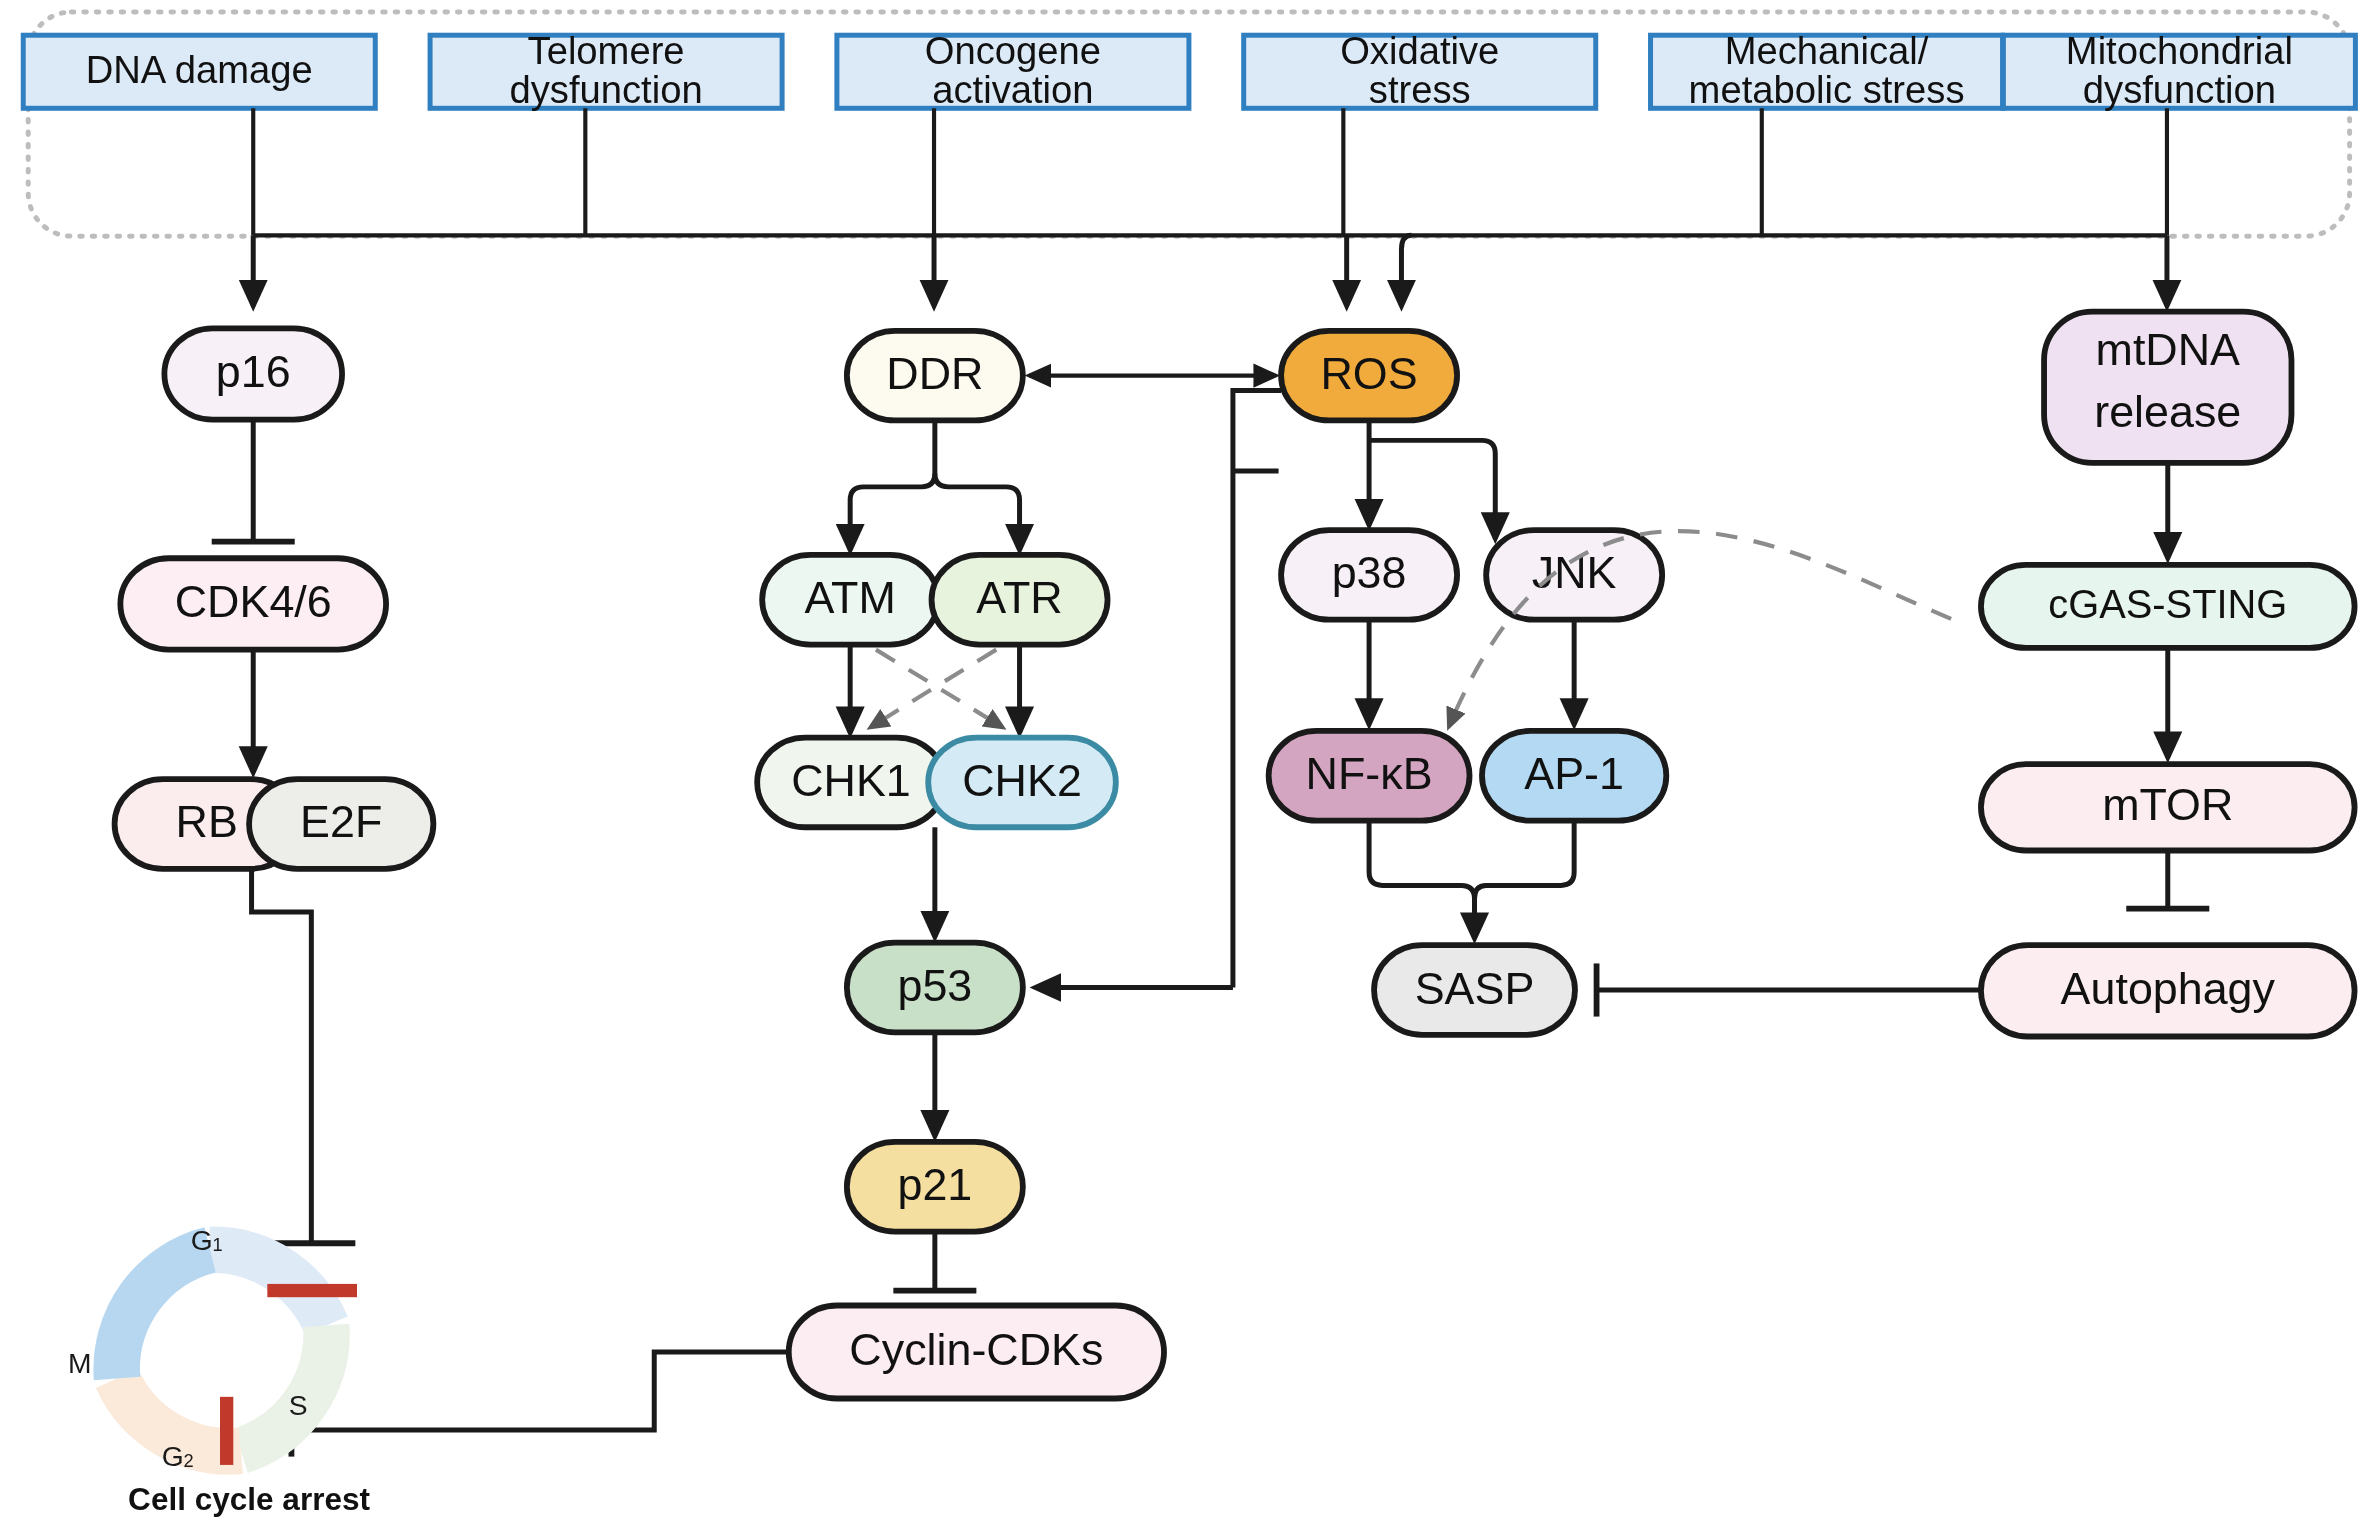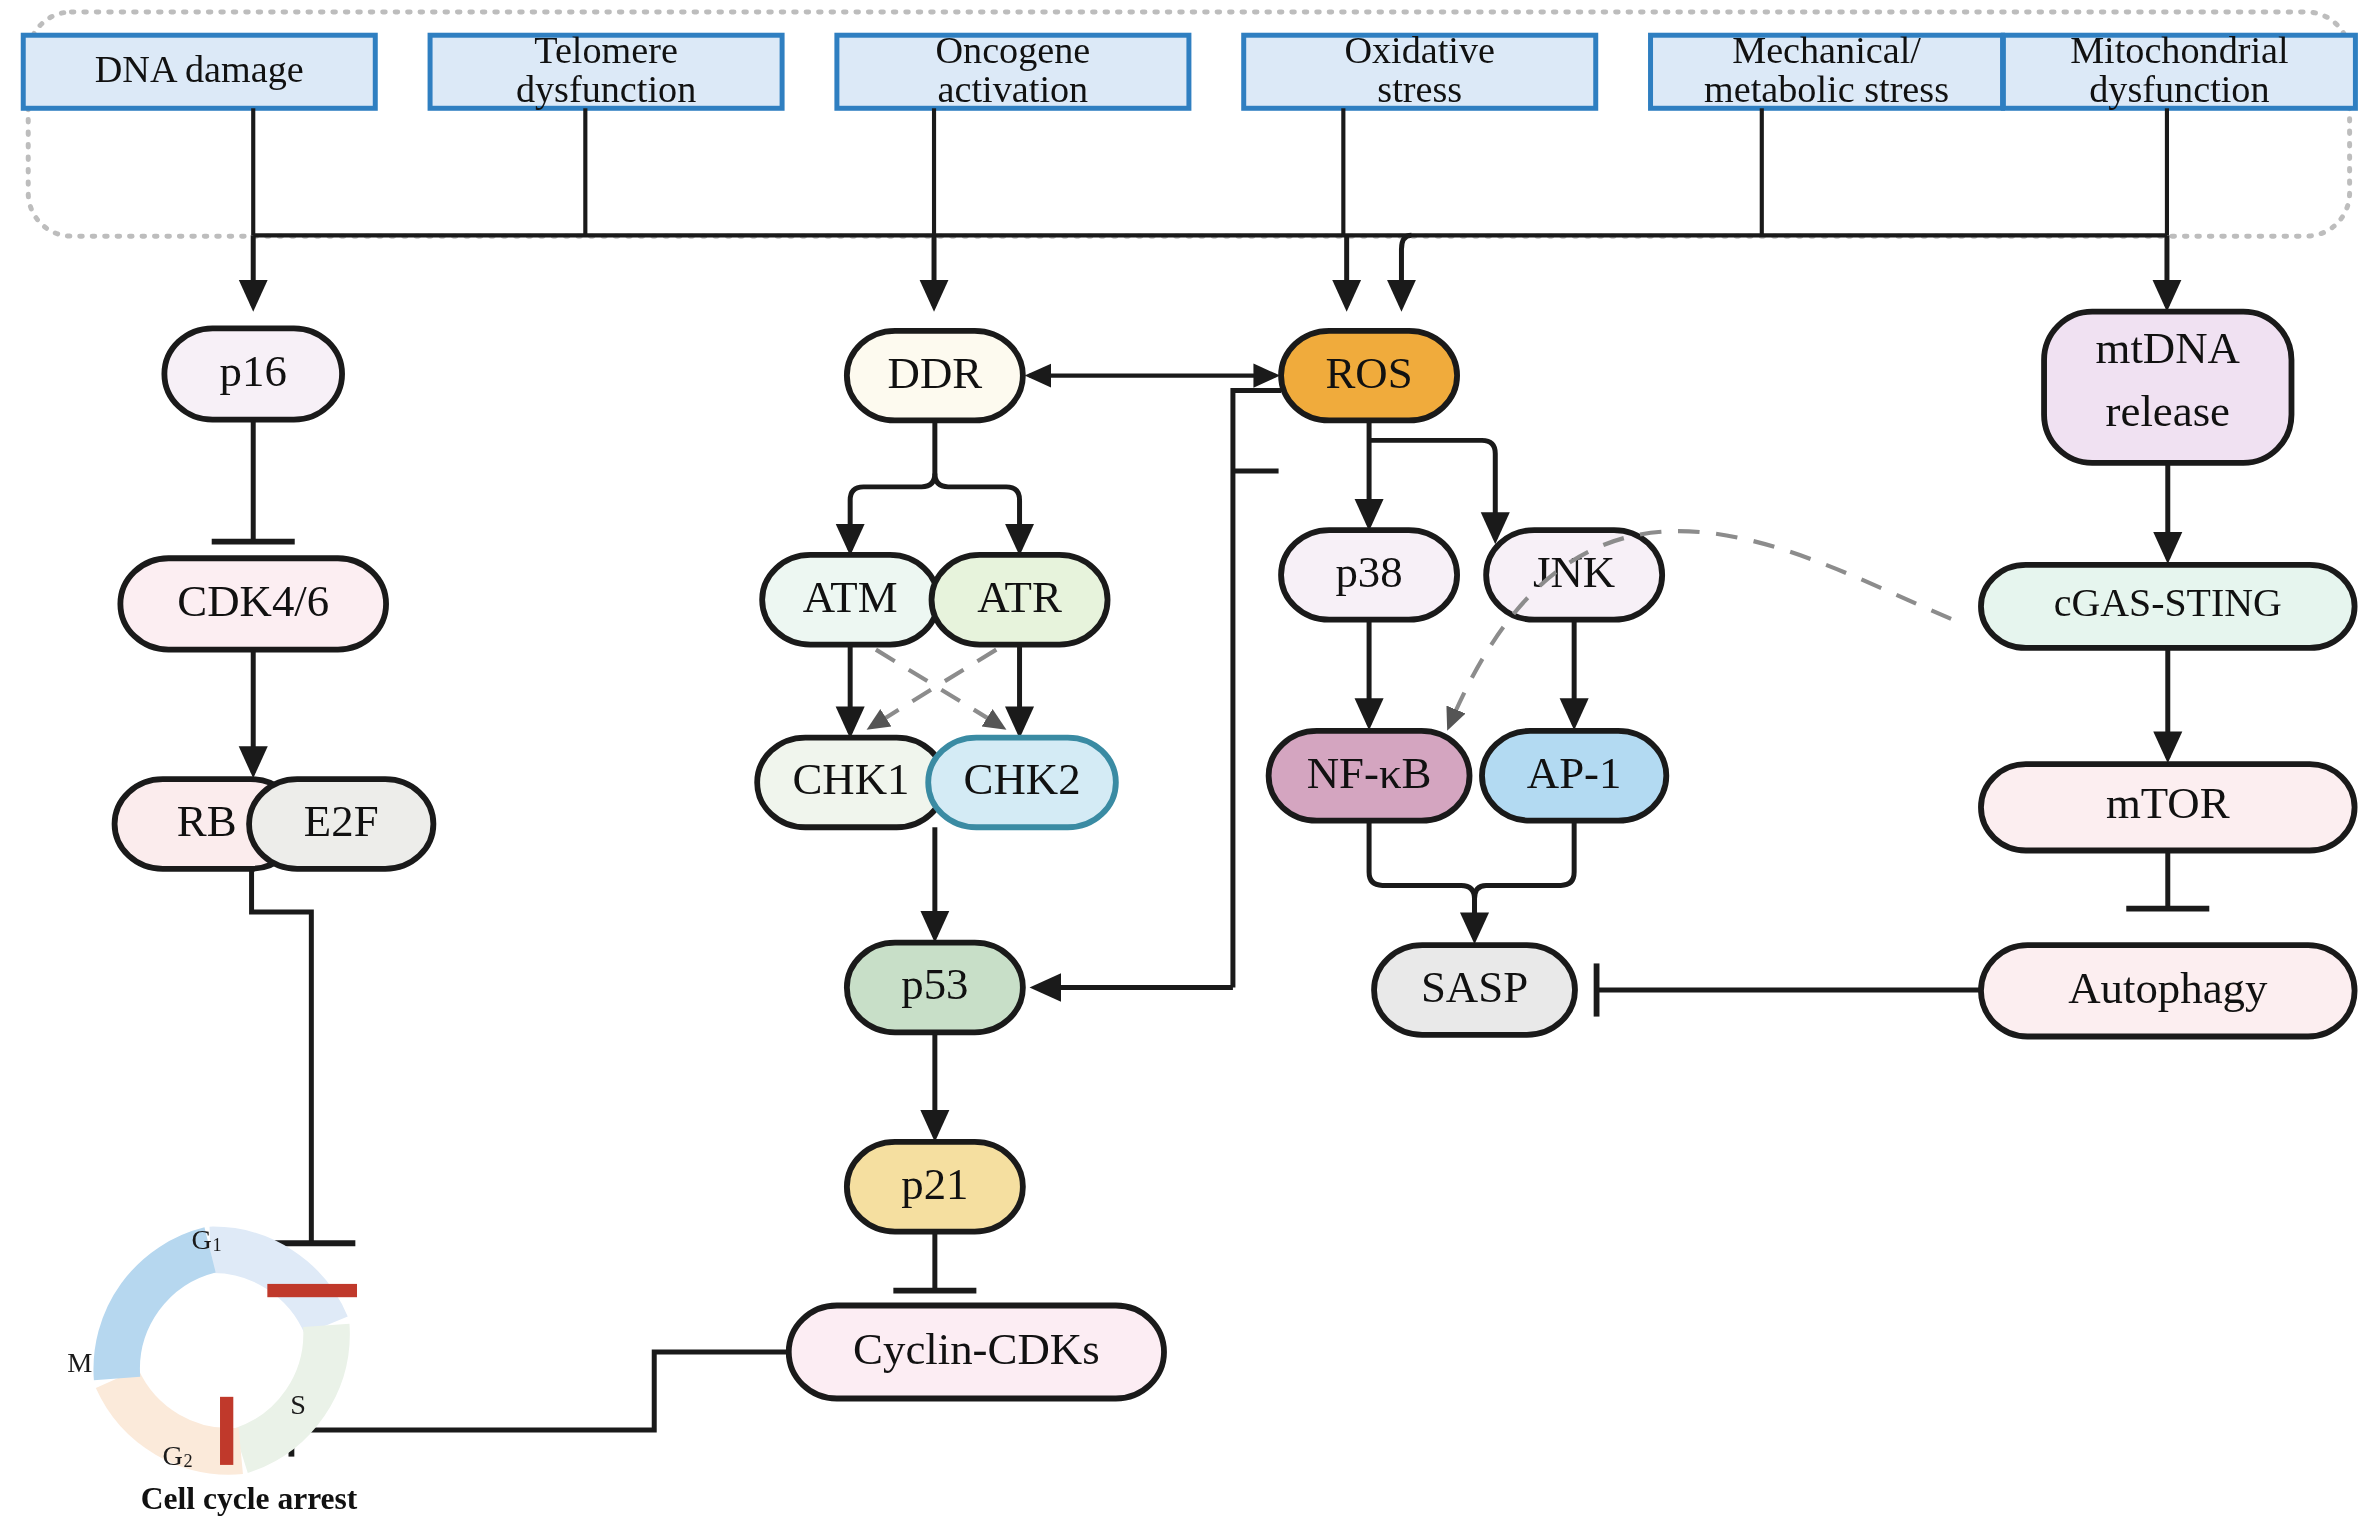--- a/index.html
+++ b/index.html
@@ -1,18 +1,18 @@
 <!DOCTYPE html>
 <html style="font-size:13.3px"><head>
 <meta charset="utf-8">
 <style>
   html,body{margin:0;padding:0;background:#ffffff;}
   body{width:2377px;height:1535px;overflow:hidden;
        font-family:"Liberation Sans","DejaVu Sans",sans-serif;}
-  #canvas{position:relative;width:2377px;height:1535px;font-family:Liberation Serif, serif;}
+  #canvas{position:relative;width:2377px;height:1535px;}
   svg#diagram{position:absolute;left:0;top:0;width:2377px;height:1535px;display:block;}
   .stim-label{font-size:46px;fill:#111111;text-anchor:middle;dominant-baseline:middle;}
   .node-label{font-size:54px;fill:#111111;text-anchor:middle;dominant-baseline:middle;}
   .node-label.small{font-size:48px;}
   .cc-phase{font-size:34px;fill:#1a1a1a;text-anchor:middle;dominant-baseline:middle;}
   .cc-sub{font-size:22px;fill:#1a1a1a;}
   .arrest-label{font-size:38px;font-weight:bold;fill:#111111;text-anchor:middle;dominant-baseline:middle;}
   .edge{fill:none;stroke:#1a1a1a;stroke-width:6;}
   .edge-thin{fill:none;stroke:#1a1a1a;stroke-width:5;}
   .edge-dash-fade{fill:none;stroke:#8c8c8c;stroke-width:5;stroke-dasharray:26 20;}

